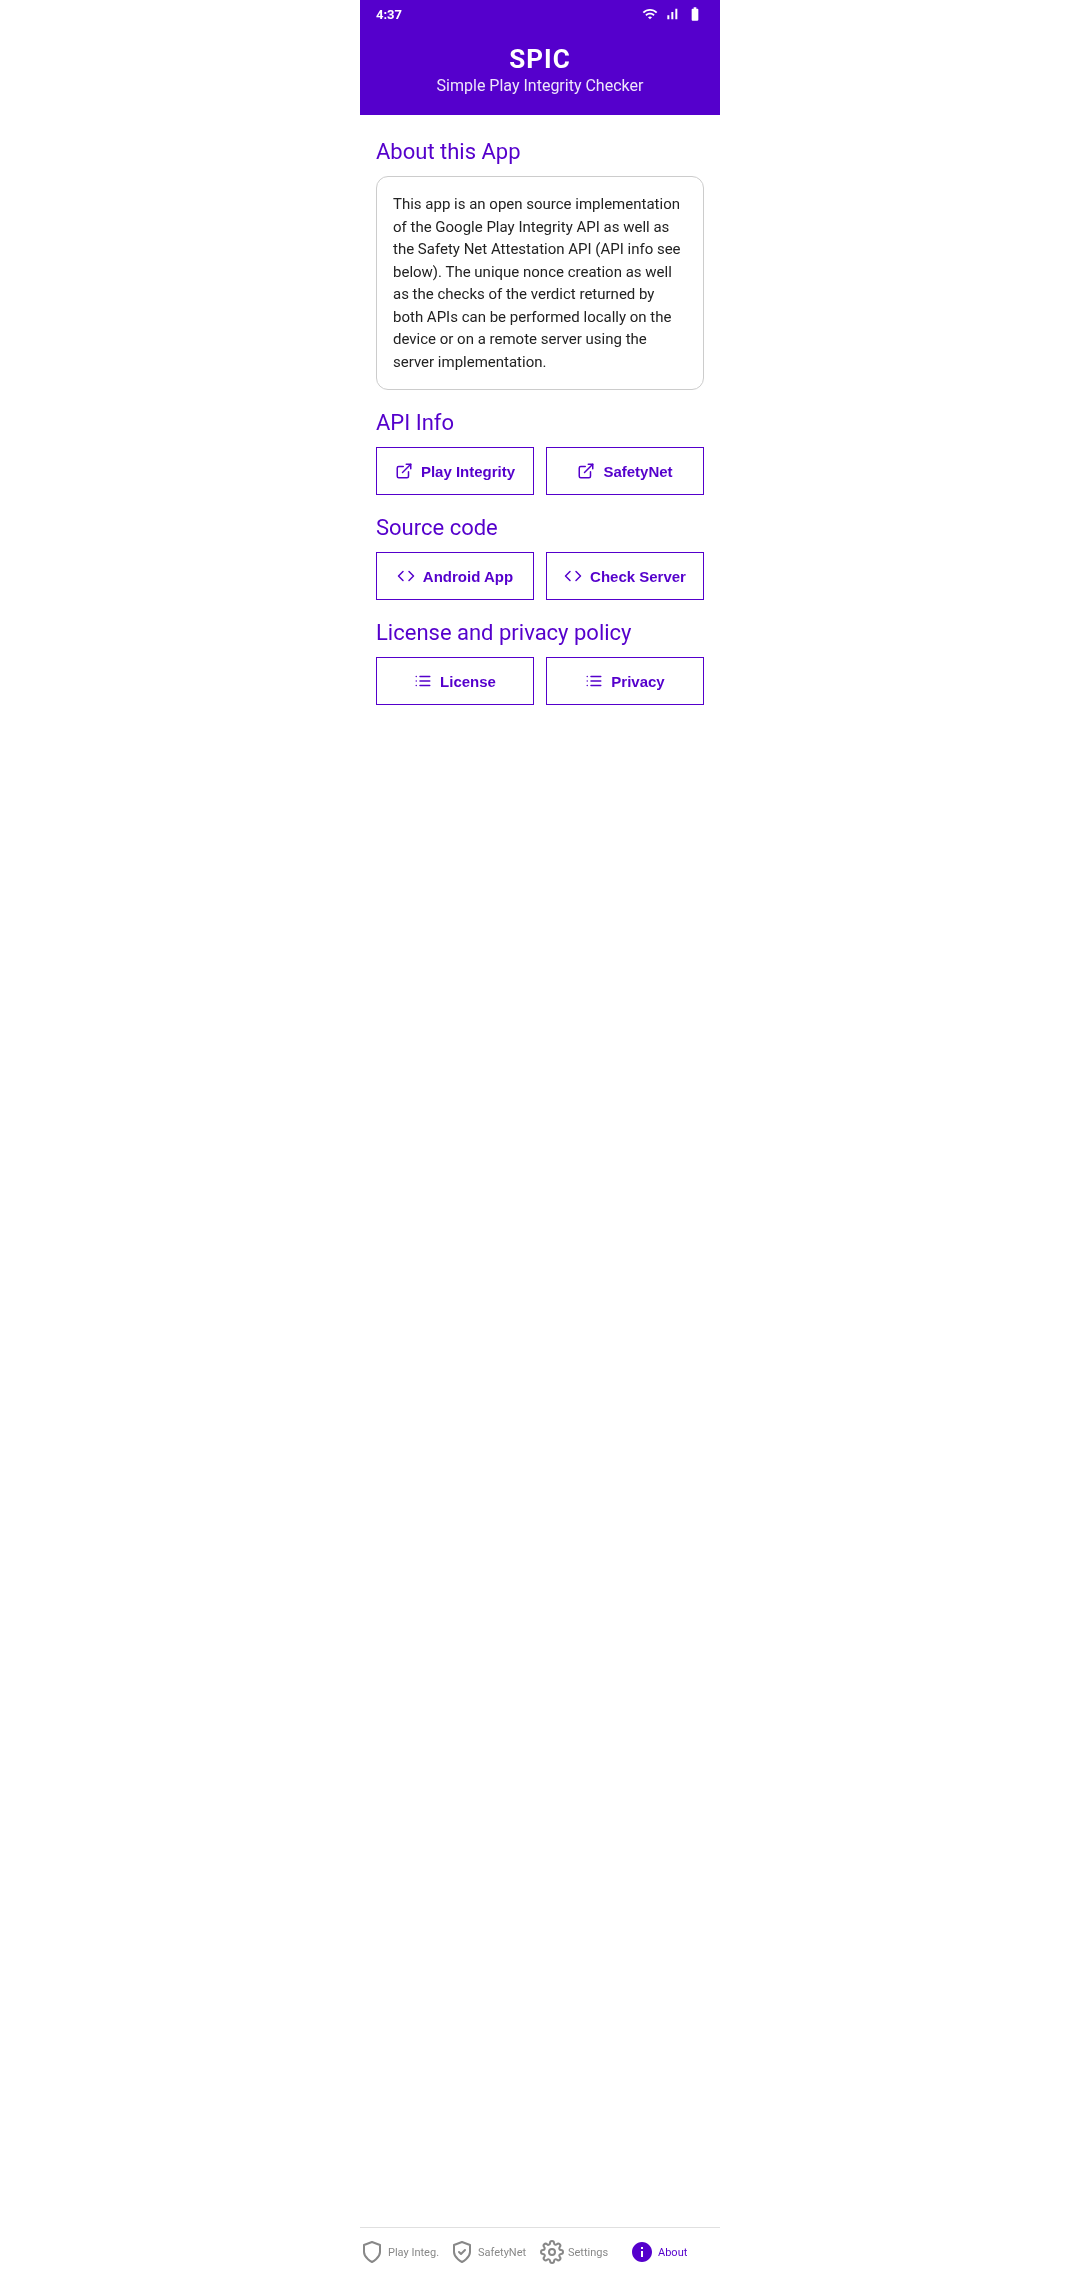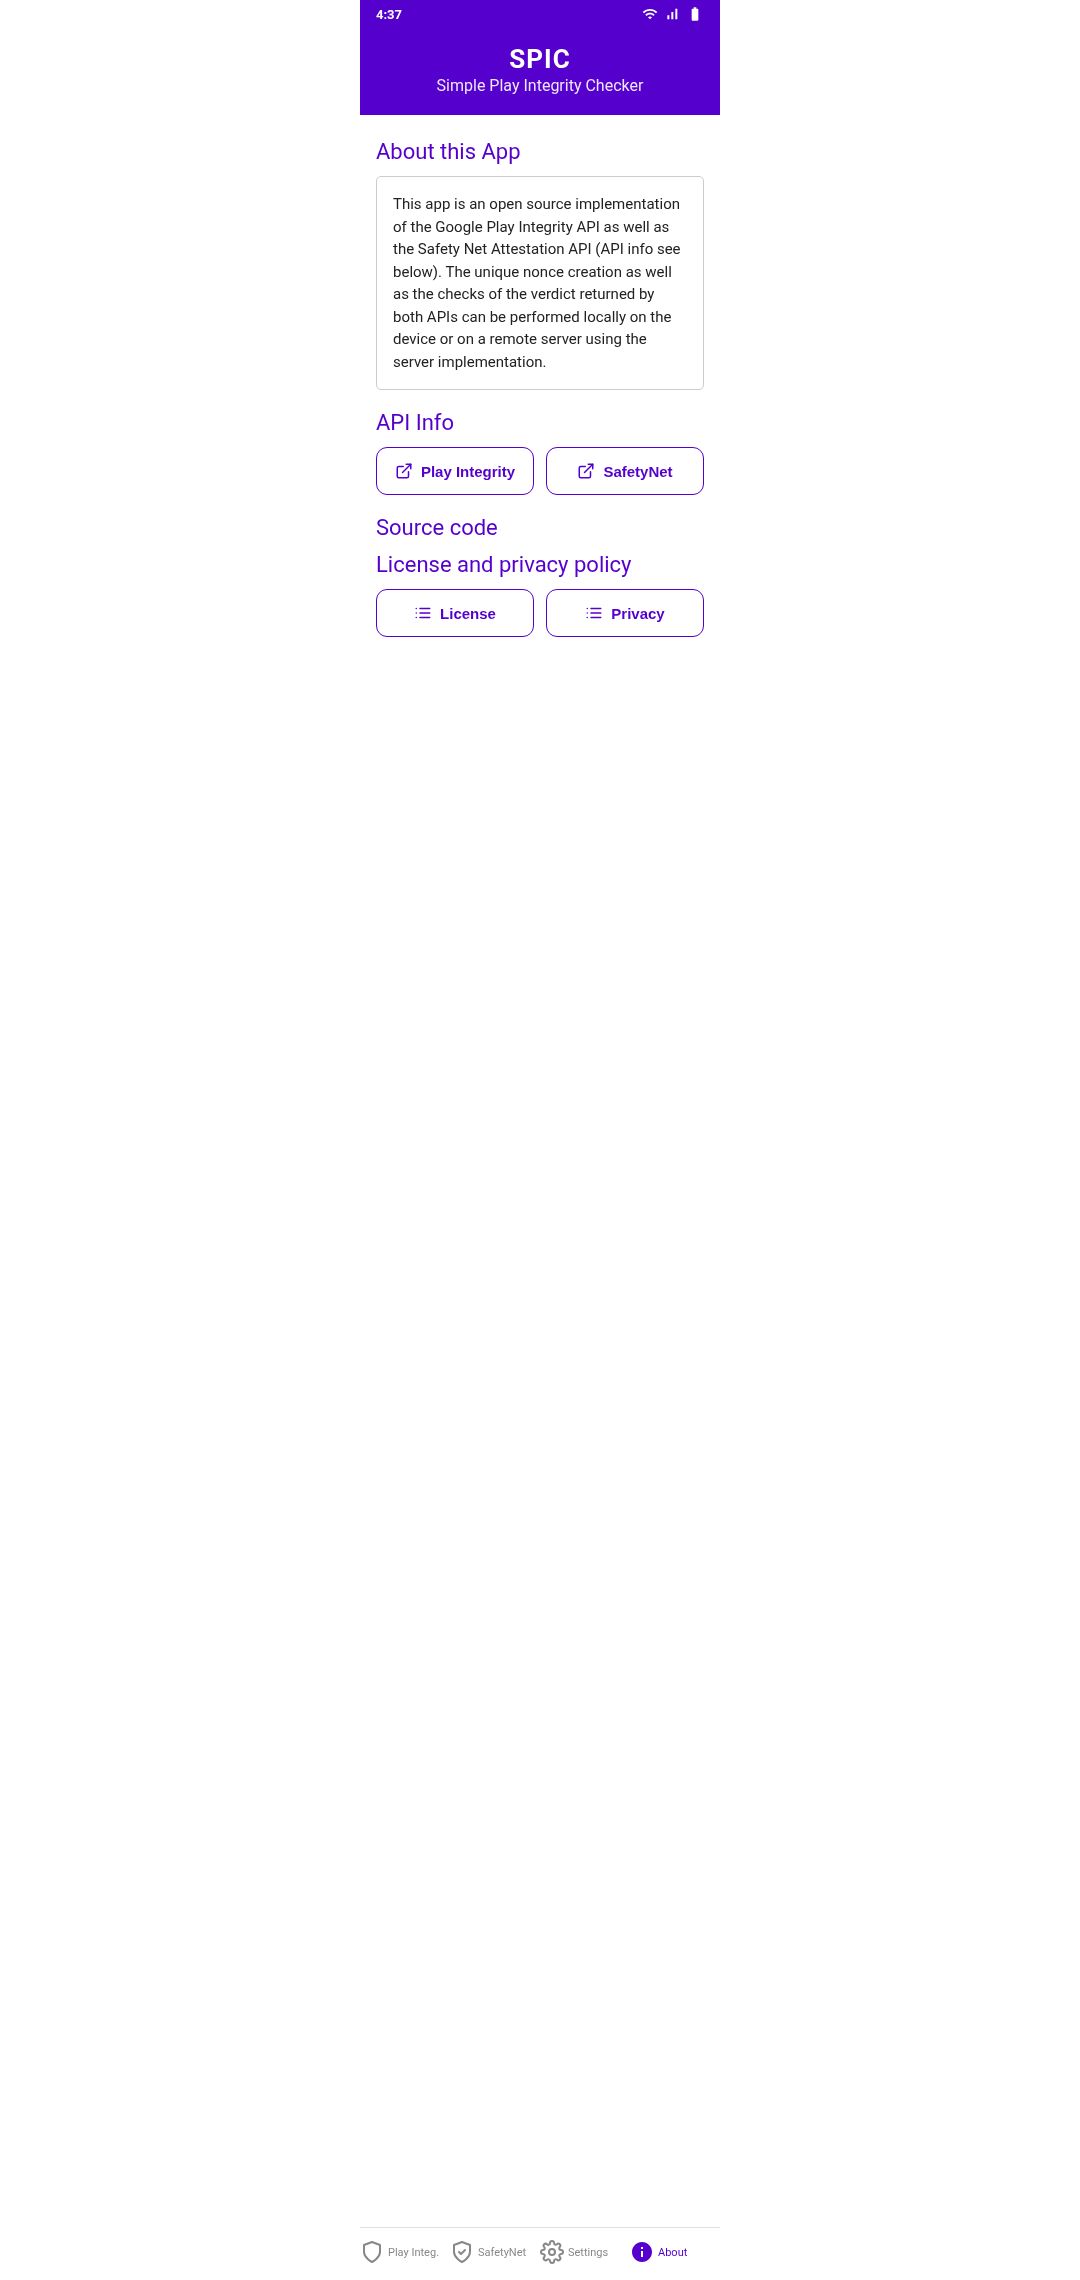--- a/index.html
+++ b/index.html
@@ -73,38 +73,38 @@
     .section-title {
       color: #5500cc;
       font-size: 22px;
       font-weight: normal;
       margin-bottom: 12px;
       margin-top: 8px;
     }
 
     .description-card {
       border: 1.5px solid #cccccc;
-      border-radius: 5px;
+      border-radius: 12px;
       padding: 16px;
       margin-bottom: 20px;
       font-size: 15px;
       line-height: 1.5;
       color: #222222;
     }
 
     .button-row {
       display: flex;
       gap: 12px;
       margin-bottom: 20px;
     }
 
     .outline-btn {
       flex: 1;
       border: 1.5px solid #5500cc;
-      border-radius: 11px;
+      border-radius: 0;
       background: transparent;
       color: #5500cc;
       font-size: 15px;
       font-weight: 600;
       padding: 14px 8px;
       display: flex;
       align-items: center;
       justify-content: center;
       gap: 8px;
       cursor: pointer;
@@ -219,20 +219,36 @@
       <svg class="icon-external" viewBox="0 0 24 24" fill="none" stroke="#5500cc" stroke-width="2" stroke-linecap="round" stroke-linejoin="round">
         <path d="M18 13v6a2 2 0 0 1-2 2H5a2 2 0 0 1-2-2V8a2 2 0 0 1 2-2h6"></path>
         <polyline points="15 3 21 3 21 9"></polyline>
         <line x1="10" y1="14" x2="21" y2="3"></line>
       </svg>
       <span>SafetyNet</span>
     </button>
   </div>
 
   <div class="section-title">Source code</div>
+  <div class="button-row">
+    <button class="outline-btn">
+      <svg class="icon-code" viewBox="0 0 24 24" fill="none" stroke="#5500cc" stroke-width="2" stroke-linecap="round" stroke-linejoin="round">
+        <polyline points="16 18 22 12 16 6"></polyline>
+        <polyline points="8 6 2 12 8 18"></polyline>
+      </svg>
+      <span>Android App</span>
+    </button>
+    <button class="outline-btn">
+      <svg class="icon-code" viewBox="0 0 24 24" fill="none" stroke="#5500cc" stroke-width="2" stroke-linecap="round" stroke-linejoin="round">
+        <polyline points="16 18 22 12 16 6"></polyline>
+        <polyline points="8 6 2 12 8 18"></polyline>
+      </svg>
+      <span>Check Server</span>
+    </button>
+  </div>
 
   <div class="section-title">License and privacy policy</div>
   <div class="button-row">
     <button class="outline-btn">
       <svg class="icon-list" viewBox="0 0 24 24" fill="none" stroke="#5500cc" stroke-width="2" stroke-linecap="round" stroke-linejoin="round">
         <line x1="8" y1="6" x2="21" y2="6"></line>
         <line x1="8" y1="12" x2="21" y2="12"></line>
         <line x1="8" y1="18" x2="21" y2="18"></line>
         <line x1="3" y1="6" x2="3.01" y2="6"></line>
         <line x1="3" y1="12" x2="3.01" y2="12"></line>

